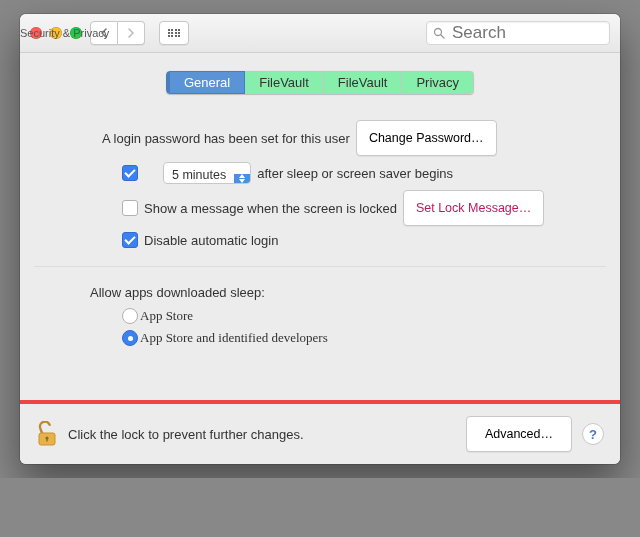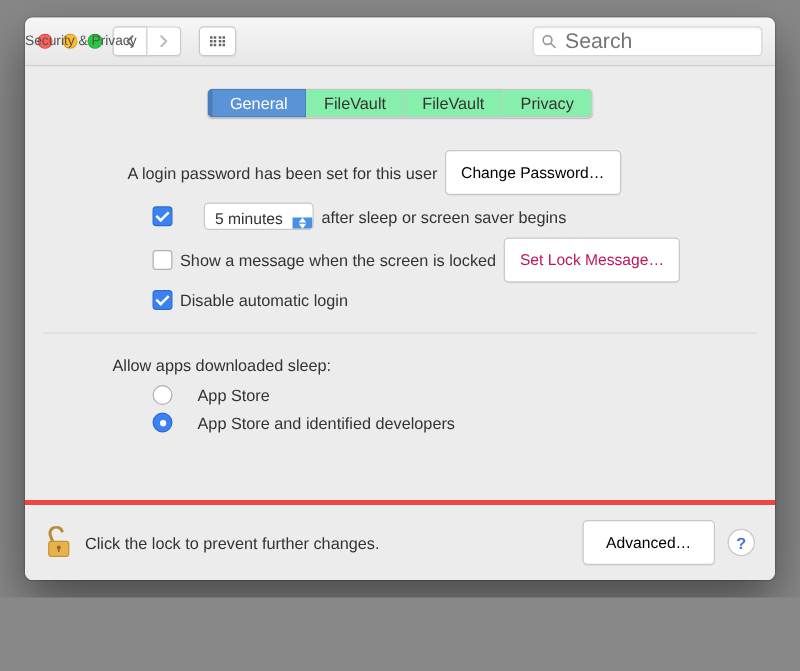--- a/index.html
+++ b/index.html
@@ -147,21 +147,21 @@
   }
   .popup .arr::before, .popup .arr::after {
     content:""; width:0; height:0;
     border-left:3px solid transparent;
     border-right:3px solid transparent;
   }
   .popup .arr::before { border-bottom:4px solid #fff; margin-bottom:1.5px; }
   .popup .arr::after  { border-top:4px solid #fff; }
   .divider { border:none; border-top:1px solid #dcdcdc; margin:18px -20px; }
   .sect-label { margin-left: 36px; margin-top:10px; margin-bottom:8px; }
-  .radio-row { display:flex; align-items:center; gap:20px; margin-left:68px; margin-top:6px; }
+  .radio-row { display:flex; align-items:center; gap:2px; margin-left:68px; margin-top:6px;font-family:Liberation Serif, serif; }
   .radio {
     width:14px; height:14px; border-radius:50%;
     border:1px solid #b0b0b0; background:#fff;
     display:inline-flex; align-items:center; justify-content:center;
   }
   .radio.sel {
     border-color:#2f6cd0; background:#3b82f0;
   }
   .radio.sel::after {
     content:""; width:5px; height:5px; border-radius:50%;

